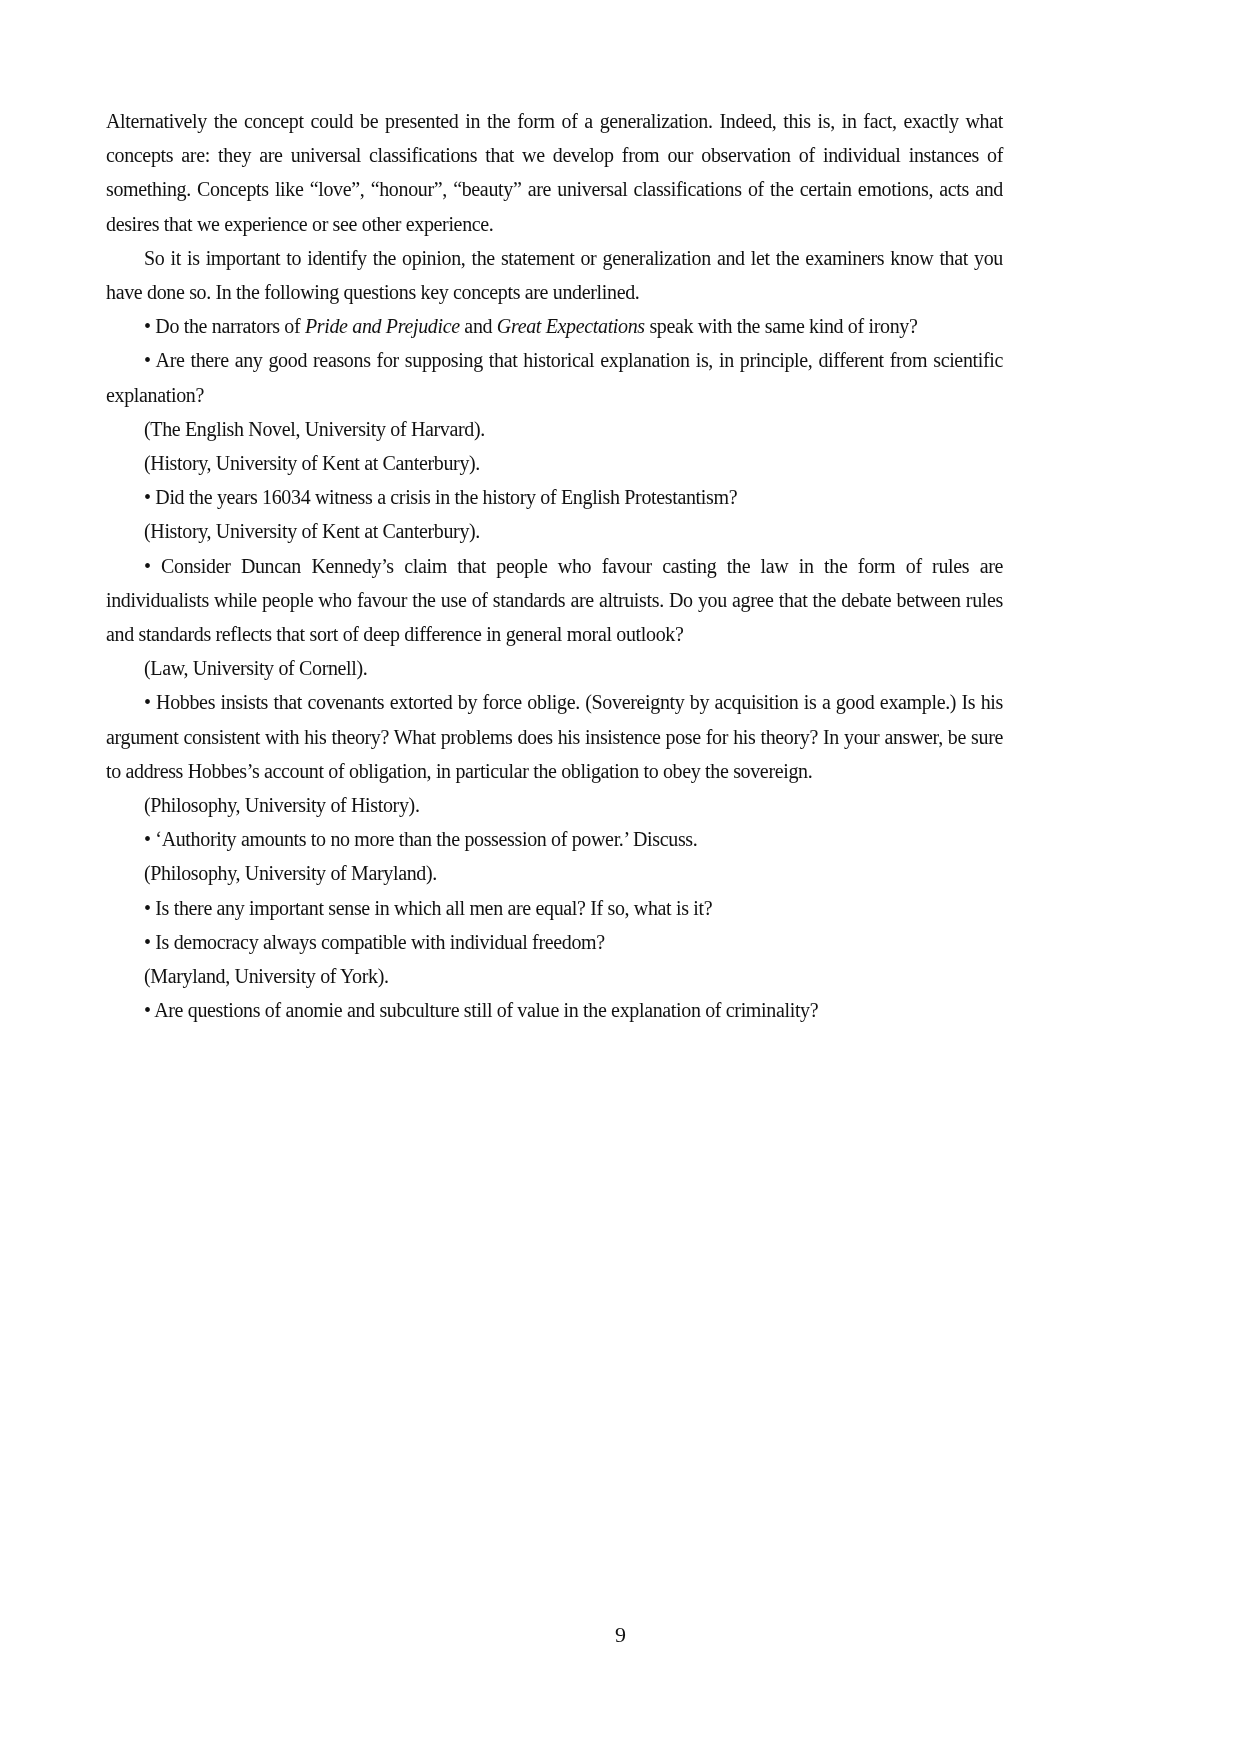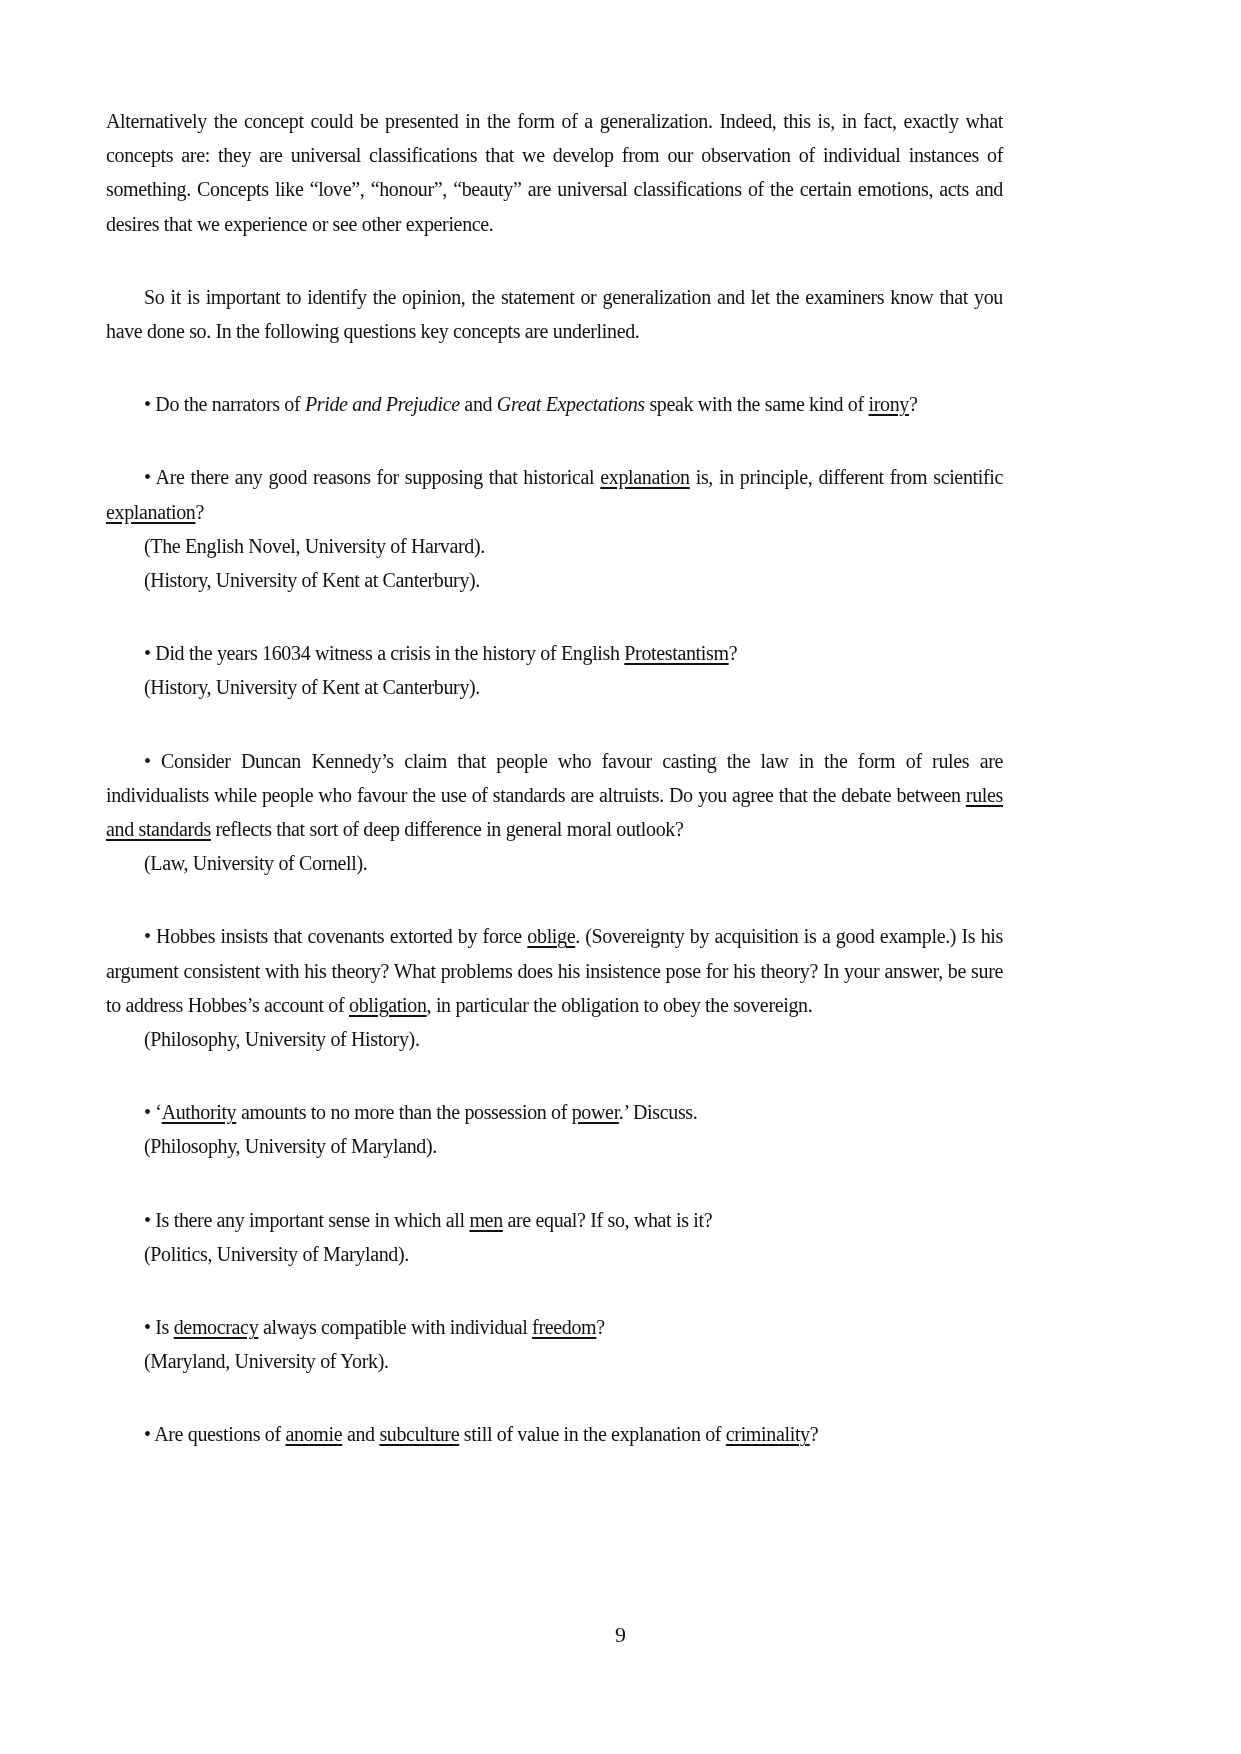--- a/index.html
+++ b/index.html
@@ -14,23 +14,23 @@
       line-height: 34.2px;
       color: #111111;
       letter-spacing: -0.35px;
       word-spacing: 0px;
     }
     .para {
       margin: 0;
       text-align: justify;
       text-indent: 0;
     }
-    .para.indent { text-indent: 38px; margin-top: 39px; }
+    .para.indent { text-indent: 38px; }
     .para.src { text-indent: 38px; text-align: left; }
-    .u { text-decoration: underline; text-decoration-thickness: 1.5px; text-underline-offset: 3px; }
+    .u { text-decoration-thickness: 1.5px; text-underline-offset: 3px; }
     .i { font-style: italic; }
     .page-number {
       position: absolute;
       left: 0; width: 1241px;
       top: 1622px;
       text-align: center;
       font-family: "Liberation Serif", serif;
       font-size: 22px;
       color: #111111;
     }
@@ -48,19 +48,18 @@
       <p class="para src"><span>(History, University of Kent at Canterbury).</span></p>
       <p class="para indent"><span>• Did the years 16034 witness a crisis in the history of English </span><span class="u">Protestantism</span><span>?</span></p>
       <p class="para src"><span>(History, University of Kent at Canterbury).</span></p>
       <p class="para indent"><span>• Consider Duncan Kennedy’s claim that people who favour casting the law in the form of rules are individualists while people who favour the use of standards are altruists. Do you agree that the debate between </span><span class="u">rules and standards</span><span> reflects that sort of deep difference in general moral outlook?</span></p>
       <p class="para src"><span>(Law, University of Cornell).</span></p>
       <p class="para indent"><span>• Hobbes insists that covenants extorted by force </span><span class="u">oblige</span><span>. (Sovereignty by acquisition is a good example.) Is his argument consistent with his theory? What problems does his insistence pose for his theory? In your answer, be sure to address Hobbes’s account of </span><span class="u">obligation</span><span>, in particular the obligation to obey the sovereign.</span></p>
       <p class="para src"><span>(Philosophy, University of History).</span></p>
       <p class="para indent"><span>• ‘</span><span class="u">Authority</span><span> amounts to no more than the possession of </span><span class="u">power</span><span>.’ Discuss.</span></p>
       <p class="para src"><span>(Philosophy, University of Maryland).</span></p>
       <p class="para indent"><span>• Is there any important sense in which all </span><span class="u">men</span><span> are equal? If so, what is it?</span></p>
-      <p class="para src"><span>(Politics, University of Maryland).</span></p>
       <p class="para indent"><span>• Is </span><span class="u">democracy</span><span> always compatible with individual </span><span class="u">freedom</span><span>?</span></p>
       <p class="para src"><span>(Maryland, University of York).</span></p>
       <p class="para indent"><span>• Are questions of </span><span class="u">anomie</span><span> and </span><span class="u">subculture</span><span> still of value in the explanation of </span><span class="u">criminality</span><span>?</span></p>
     </div>
 </div>
 <div class="page-number">9</div>
 
 </body></html>

